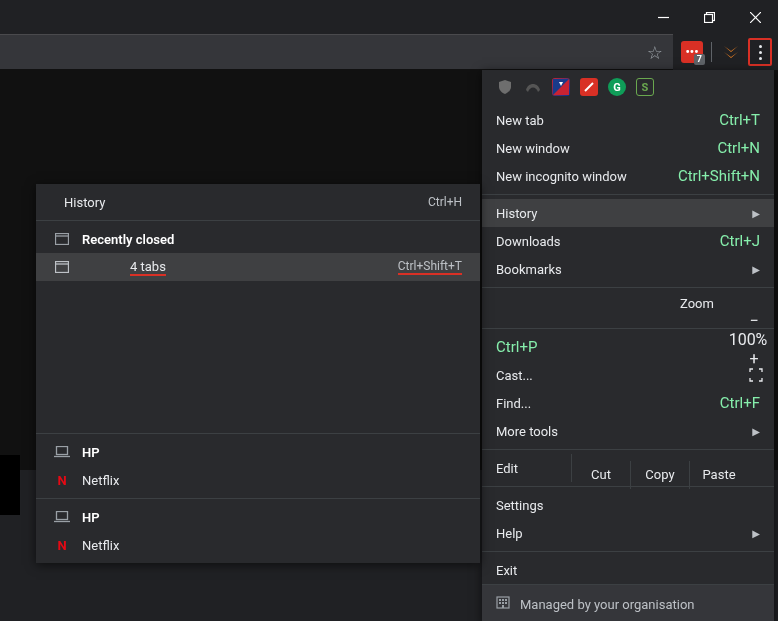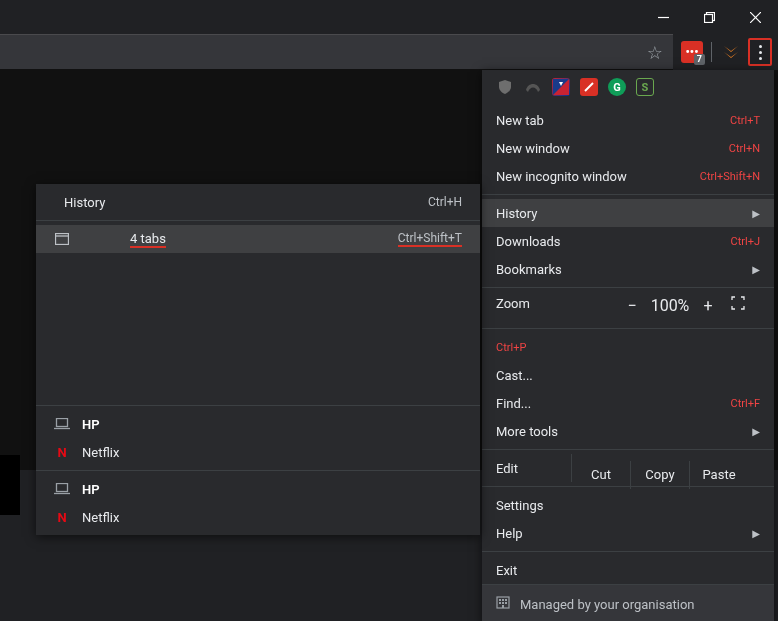--- a/index.html
+++ b/index.html
@@ -140,32 +140,33 @@
     .mi-green { background: #0f9d58; color: #fff; border-radius: 50%; }
     .mi-s { border: 1.5px solid #6aa84f; color: #6aa84f; }
     .menu-item {
       display: flex;
       align-items: center;
       padding: 6px 14px;
       height: 28px;
     }
     .menu-item.hover { background: #3f4042; }
     .menu-label { flex: 1; }
-    .menu-shortcut { color: #ef4444; font-size: 11px; }
+    .menu-shortcut { color: #86efac; font-size: 15px; }
     .menu-arrow { color: #bdc1c6; font-size: 10px; margin-left: 8px; }
     .menu-sep {
       height: 1px;
       background: #3c4043;
       margin: 4px 0;
     }
     .zoom-row {
       display: flex;
-      align-items: flex-start;
-      padding: 4px 22px 4px 14px;
+      align-items: flex-end;
+      padding: 4px 4px 4px 14px;
       height: 32px;
+      flex-direction: column;
     }
     .zoom-row .menu-label { flex: 0 0 auto; width: 90px; }
     .zoom-spacer { flex: 1; }
     .zoom-btn {
       width: 32px;
       text-align: center;
       color: #e8eaed;
       font-size: 16px;
     }
     .zoom-val {
@@ -419,20 +420,29 @@
     <span>Managed by your organisation</span>
   </div>
 </div>
 
 <div class="sub-menu">
   <div class="sub-item indent">
     <span class="sub-label">History</span>
     <span class="sub-shortcut">Ctrl+H</span>
   </div>
   <div class="sub-sep"></div>
+  <div class="sub-item">
+    <span class="sub-icon">
+      <svg width="14" height="12" viewBox="0 0 14 12" fill="none" stroke="#9aa0a6" stroke-width="1.3">
+          <rect x="0.5" y="0.5" width="13" height="11"></rect>
+          <line x1="0.5" y1="3" x2="13.5" y2="3"></line>
+        </svg>
+    </span>
+    <span class="sub-label bold">Recently closed</span>
+  </div>
   <div class="sub-item hover">
     <span class="sub-icon">
       <svg width="14" height="12" viewBox="0 0 14 12" fill="none" stroke="#bdc1c6" stroke-width="1.3">
           <rect x="0.5" y="0.5" width="13" height="11"></rect>
           <line x1="0.5" y1="3" x2="13.5" y2="3"></line>
         </svg>
     </span>
     <span class="sub-label"><span class="red-underline">4 tabs</span></span>
     <span class="sub-shortcut"><span class="red-underline">Ctrl+Shift+T</span></span>
   </div>

